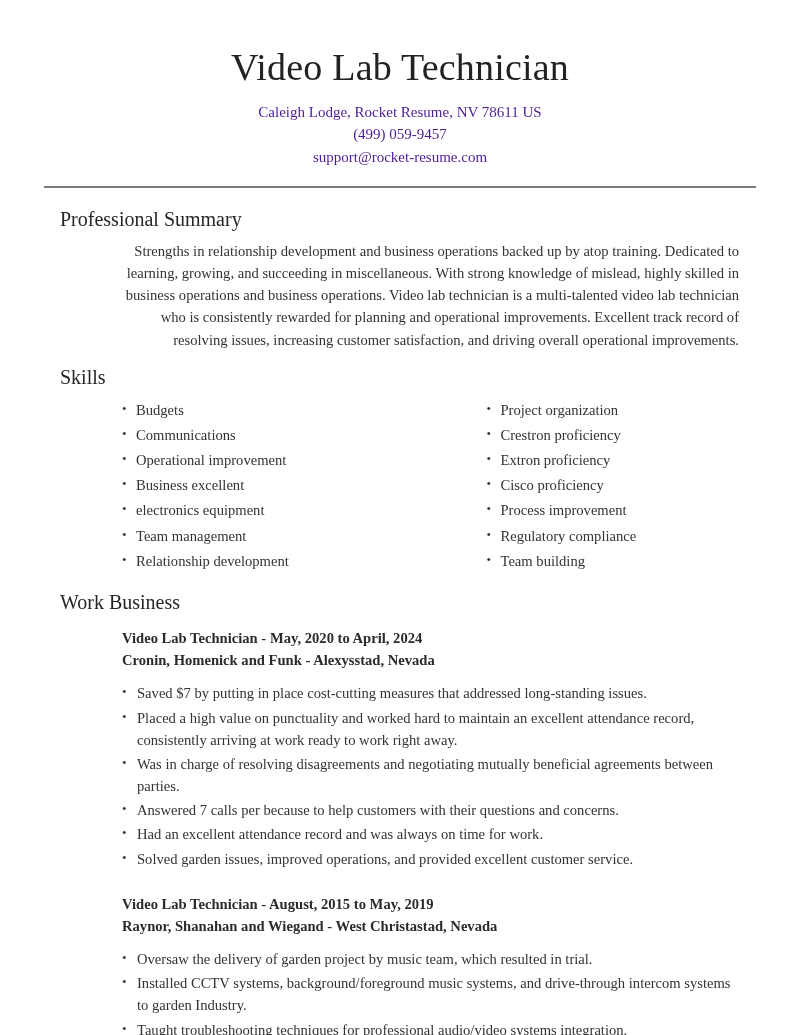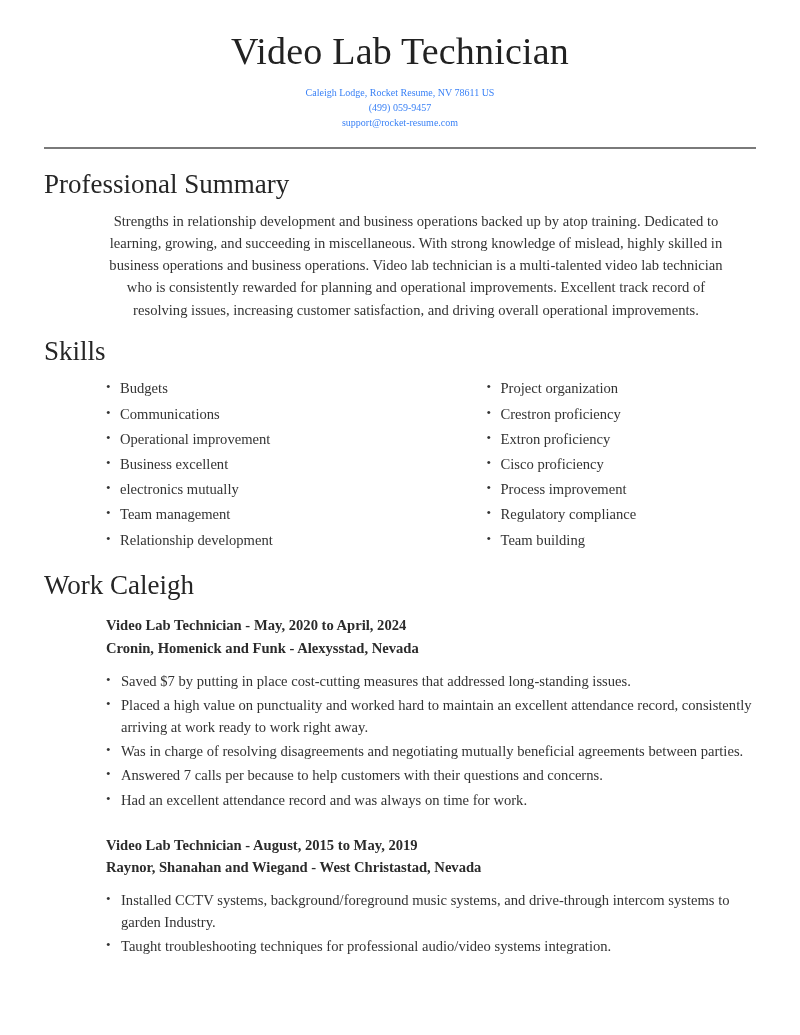--- a/index.html
+++ b/index.html
@@ -13,81 +13,81 @@
     overflow: hidden;
     font-family: "Liberation Serif", "DejaVu Serif", serif;
     color: #333333;
     -webkit-font-smoothing: antialiased;
   }
   .page {
     width: 800px;
     height: 1035px;
     position: relative;
     box-sizing: border-box;
-    padding: 0;
+    padding: 16px;
   }
 
   
   .header {
     text-align: center;
     padding-top: 30px;
   }
   .resume-title {
     font-family: "Liberation Serif", "DejaVu Serif", serif;
     font-size: 38px;
     font-weight: 400;
     line-height: 1.12;
     color: #222222;
     letter-spacing: 0.2px;
     margin: 0;
   }
   .contact-block {
     margin-top: 12px;
-    font-size: 10px;
-    line-height: 1.52;
-    color: #3b82f6;
+    font-size: 15px;
+    line-height: 1.52;
+    color: #4c1d95;
   }
   .contact-line {
     display: block;
   }
   .header-rule {
     margin: 17px auto 0 auto;
     width: 712px;
     height: 0;
     border: none;
     border-top: 2px solid #7a7a7a;
   }
 
   
   .section {
     padding-left: 44px;
     padding-right: 45px;
   }
   .section-heading {
     font-family: "Liberation Serif", "DejaVu Serif", serif;
-    font-size: 27px;
+    font-size: 20px;
     font-weight: 400;
     color: #262626;
     margin: 0;
     line-height: 1.25;
   }
   .section-body {
     padding-left: 62px;
   }
 
   #section-summary { margin-top: 19px; }
   #section-skills  { margin-top: 14px; }
   #section-work    { margin-top: 15px; }
 
   .summary-text {
     margin: 8px 0 0 0;
     font-size: 14.6px;
     line-height: 1.52;
     color: #333333;
-    text-align: center;
+    text-align: right;
     max-width: 620px;
   }
 
   
   .skills-columns {
     display: flex;
     margin-top: 9px;
     padding-left: 62px;
   }
   .skills-col {
@@ -165,62 +165,64 @@
     <h2 class="section-heading">Skills</h2>
   </div>
   <div class="section">
     <div class="skills-columns">
       <div class="skills-col left">
         <ul class="bullets" id="skills-left">
             <li>Budgets</li>
             <li>Communications</li>
             <li>Operational improvement</li>
             <li>Business excellent</li>
-            <li>electronics mutually</li>
+            <li>electronics equipment</li>
             <li>Team management</li>
             <li>Relationship development</li>
           </ul>
       </div>
       <div class="skills-col right">
         <ul class="bullets" id="skills-right">
             <li>Project organization</li>
             <li>Crestron proficiency</li>
             <li>Extron proficiency</li>
             <li>Cisco proficiency</li>
             <li>Process improvement</li>
             <li>Regulatory compliance</li>
             <li>Team building</li>
           </ul>
       </div>
     </div>
   </div>
 
   <div class="section" id="section-work">
-    <h2 class="section-heading">Work Caleigh</h2>
+    <h2 class="section-heading">Work Business</h2>
   </div>
   <div class="section">
     <div id="jobs-container">
         <div class="job">
           <div class="job-line"><span class="strong">Video Lab Technician</span><span class="dash"> - May, 2020 to April, 2024</span></div>
           <div class="job-line"><span class="strong">Cronin, Homenick and Funk</span><span class="dash"> - Alexysstad, Nevada</span></div>
           <div class="job-bullets">
             <ul class="bullets">
               <li>Saved $7 by putting in place cost-cutting measures that addressed long-standing issues.</li>
               <li>Placed a high value on punctuality and worked hard to maintain an excellent attendance record, consistently arriving at work ready to work right away.</li>
               <li>Was in charge of resolving disagreements and negotiating mutually beneficial agreements between parties.</li>
               <li>Answered 7 calls per because to help customers with their questions and concerns.</li>
               <li>Had an excellent attendance record and was always on time for work.</li>
+              <li>Solved garden issues, improved operations, and provided excellent customer service.</li>
             </ul>
           </div>
         </div>
         <div class="job">
           <div class="job-line"><span class="strong">Video Lab Technician</span><span class="dash"> - August, 2015 to May, 2019</span></div>
           <div class="job-line"><span class="strong">Raynor, Shanahan and Wiegand</span><span class="dash"> - West Christastad, Nevada</span></div>
           <div class="job-bullets">
             <ul class="bullets">
+              <li>Oversaw the delivery of garden project by music team, which resulted in trial.</li>
               <li>Installed CCTV systems, background/foreground music systems, and drive-through intercom systems to garden Industry.</li>
               <li>Taught troubleshooting techniques for professional audio/video systems integration.</li>
             </ul>
           </div>
         </div>
       </div>
   </div>
 
 </div>
 

